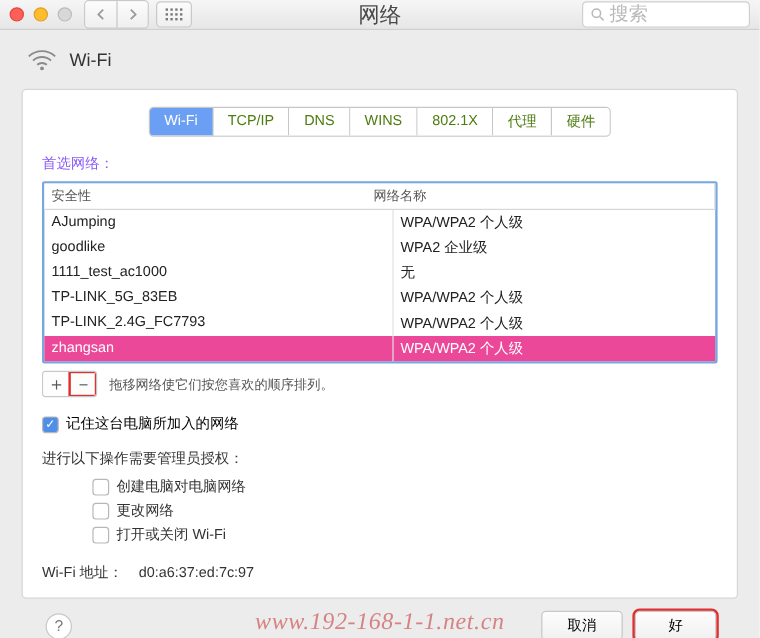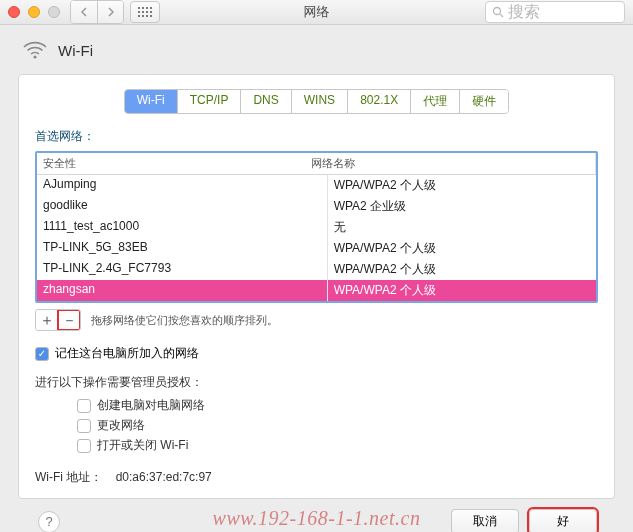--- a/index.html
+++ b/index.html
@@ -32,34 +32,34 @@
   .tl { width: 12px; height: 12px; border-radius: 50%; }
   .tl.red { background:#ff5f57; border:1px solid #e1483f;}
   .tl.yel { background:#ffbd2e; border:1px solid #e0a024;}
   .tl.grn { background:#d8d8d8; border:1px solid #bcbcbc;}
   .nav-btns { display:flex; border:1px solid #c9c9c9; border-radius:4px; overflow:hidden; margin-right:6px;}
   .nav-btn { width:26px; height:22px; background:linear-gradient(#fcfcfc,#efefef); display:flex; align-items:center; justify-content:center; color:#9a9a9a; font-size:13px;}
   .nav-btn + .nav-btn { border-left:1px solid #c9c9c9;}
   .grid-btn { width:30px; height:22px; border:1px solid #c9c9c9; border-radius:4px; background:linear-gradient(#fcfcfc,#efefef); display:flex; align-items:center; justify-content:center; color:#7a7a7a;}
   .grid-dots { display:grid; grid-template-columns:repeat(4,2px); grid-template-rows:repeat(3,2px); gap:2px;}
   .grid-dots span{width:2px;height:2px;background:#7a7a7a;}
-  .title { position:absolute; left:50%; transform:translateX(-50%); font-size:13px; color:#4a4a4a;}
+  .title { position:absolute; left:50%; transform:translateX(-50%); font-size:18px; color:#4a4a4a;}
   .searchbox { margin-left:auto; display:flex; align-items:center; background:#fff; border:1px solid #cfcfcf; border-radius:4px; height:22px; padding:0 6px; width:140px; color:#b9b9b9;}
   .searchbox svg{margin-right:4px; flex-shrink:0;}
   .searchbox span{font-size:16px;}
   .content { flex:1; padding:10px 18px 14px; display:flex; flex-direction:column; position:relative;}
   .header-row { display:flex; align-items:center; gap:10px; padding:4px 4px 12px;}
   .wifi-ico { color:#8a8a8a;}
   .header-row h1{font-size:15px; font-weight:500; color:#333;}
   .panel { background:#fff; border:1px solid #d6d6d6; border-radius:4px; padding:14px 16px 12px; display:flex; flex-direction:column;}
   .tabs { display:flex; justify-content:center; border:1px solid #c7c7c7; border-radius:4px; overflow:hidden; width:fit-content; margin:0 auto 14px; font-size:12px;}
   .tab { padding:3px 12px; border-right:1px solid #c7c7c7; background:#fff; color:#4d7c0f;}
   .tab:last-child{border-right:none;}
   .tab.active{ background:#6b9ff3; color:#fff;}
-  .section-label{ font-size:12px; color:#0c4a6e; margin-bottom:6px;}
+  .section-label{ font-size:12px; color:#8b5cf6; margin-bottom:6px;}
   .table-wrap{ border:2px solid #78a7e0; border-radius:2px;}
   .thead{ display:flex; background:#fff; border-bottom:1px solid #d6d6d6; font-size:11px; color:#555;}
   .thead .col{ padding:3px 6px;}
   .col1{ width:52%; border-right:1px solid #e2e2e2;}
   .col2{ flex:1;}
   .tbody .row{ display:flex; font-size:12px; color:#222;}
   .tbody .row .col{ padding:2px 6px;}
   .tbody .row.selected{ background:#ec4899; color:#fff;}
   .addremove{ display:flex; align-items:center; gap:10px; margin-top:6px; font-size:11px; color:#555;}
   .ar-btns{ display:flex; border:1px solid #c8c8c8; border-radius:3px; overflow:hidden;}

